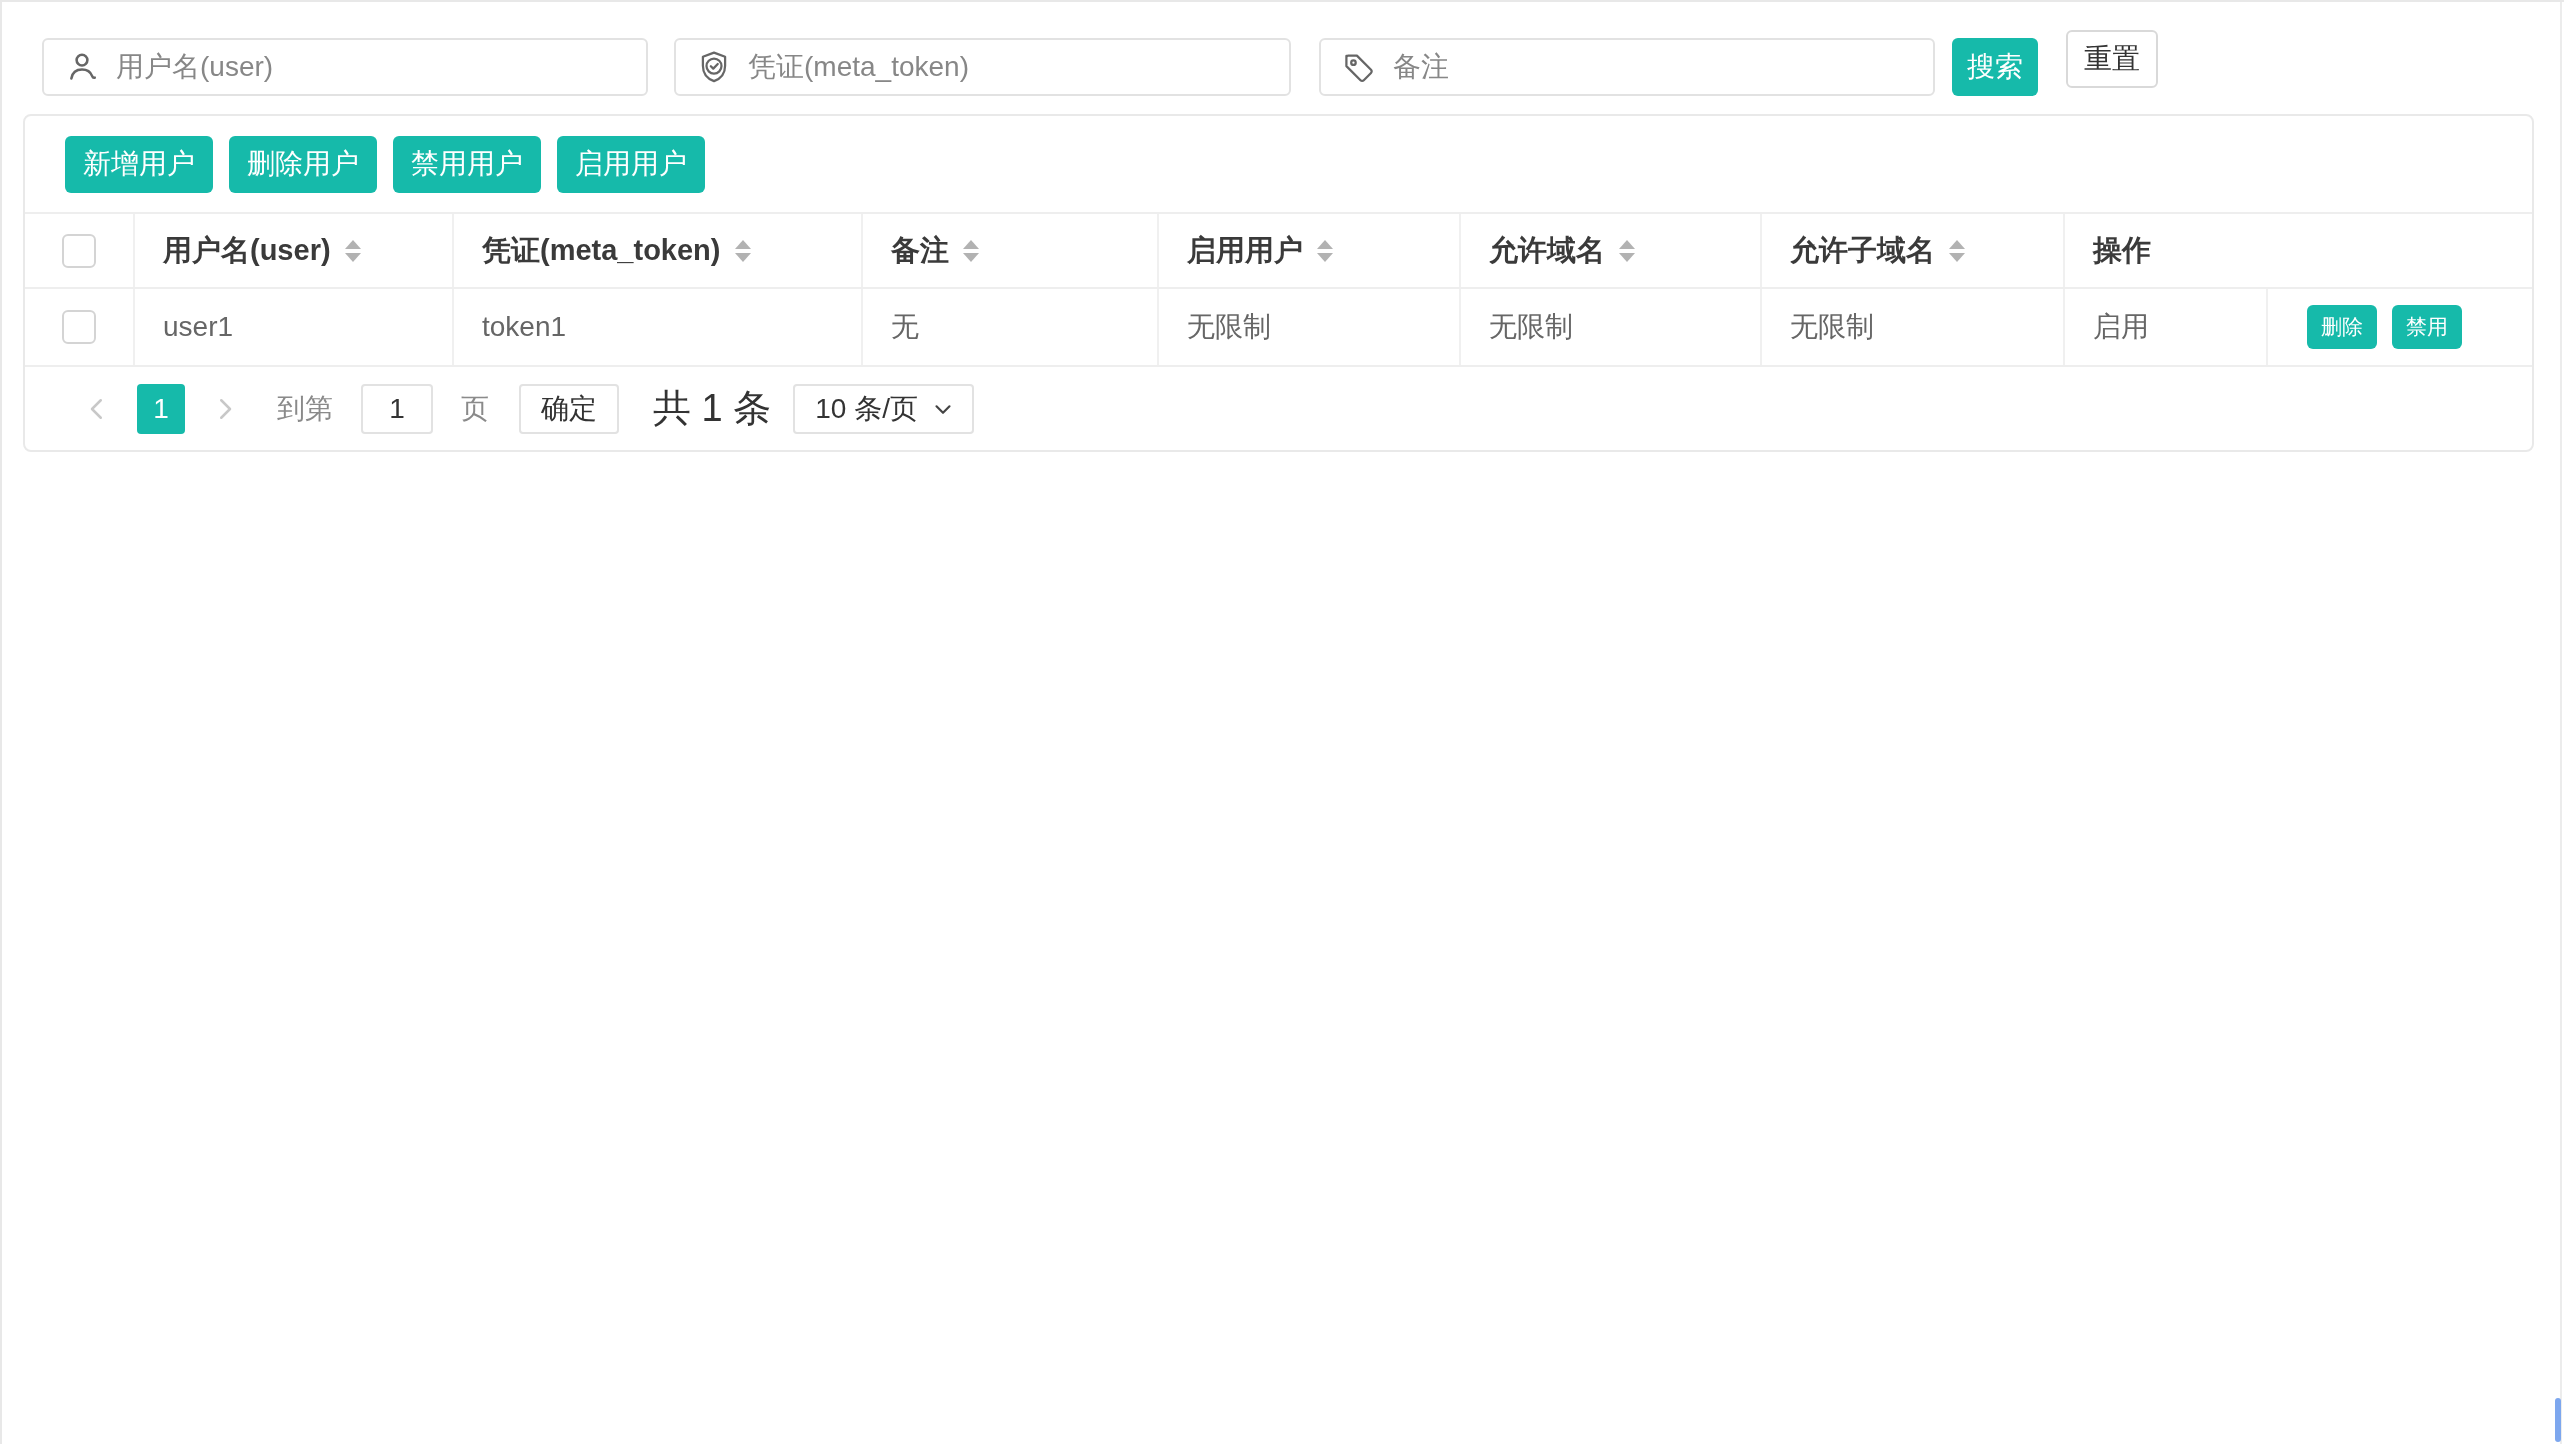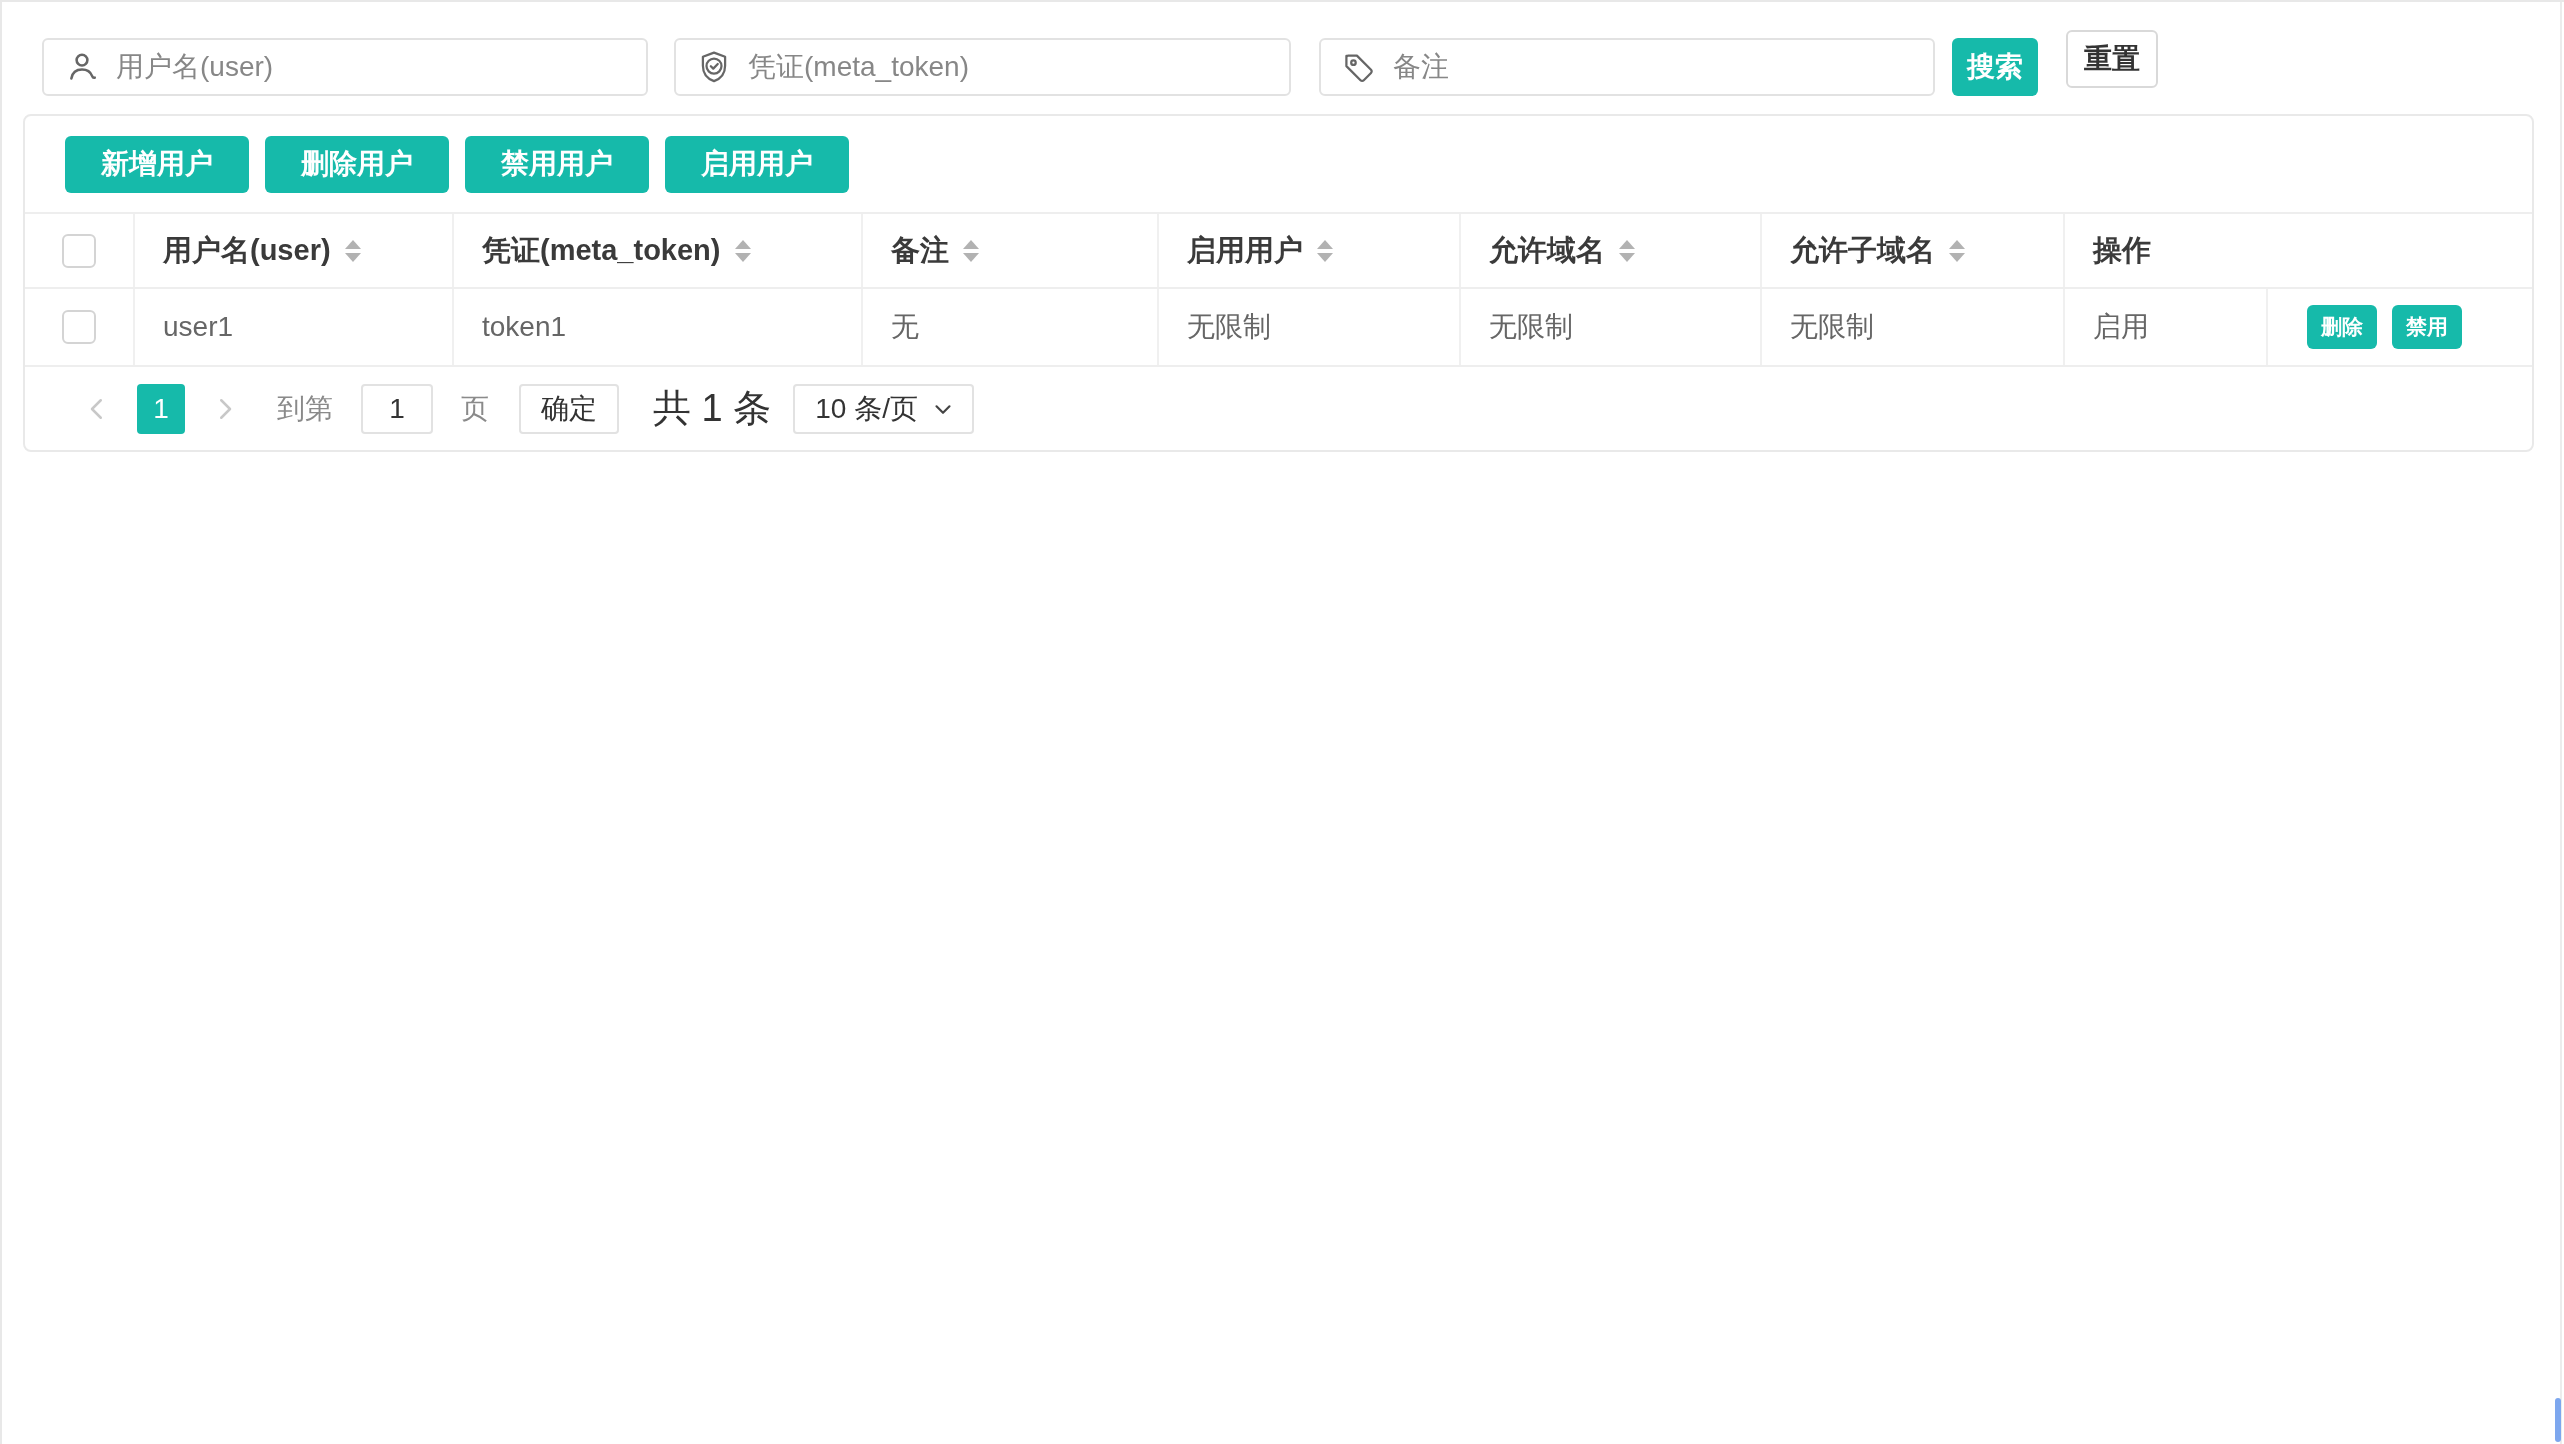--- a/index.html
+++ b/index.html
@@ -21,35 +21,35 @@
   }
   .search-input svg { flex:0 0 auto; }
   .search-input input {
     border:none; outline:none; flex:1 1 auto; font-size:28px; color:#333;
     font-family:inherit; background:transparent; min-width:0;
   }
   .search-input input::placeholder { color:#878787; opacity:1; }
   .btn {
     display:inline-flex; align-items:center; justify-content:center;
     font-size:28px; border-radius:6px; cursor:pointer; border:none;
-    font-family:inherit; white-space:nowrap;font-weight:bold;
+    font-family:inherit; white-space:nowrap;
   }
   .btn-primary { background:#16baaa; color:#fff; }
   .btn-plain { background:#fff; color:#333; border:2px solid #d9d9d9; }
   #btn-search { position:absolute; left:1950px; top:36px; width:86px; height:58px; }
   #btn-reset  { position:absolute; left:2064px; top:28px; width:92px; height:58px; }
 
   
   .card {
     position:absolute; left:21px; top:112px; width:2511px; height:338px;
     background:#fff; border:2px solid #e9e9e9; border-radius:8px;
     display:flex; flex-direction:column; overflow:hidden;
   }
   .toolbar { height:96px; display:flex; align-items:center; gap:16px; padding-left:40px; }
-  .toolbar .btn { height:57px; padding:0 36px; min-width:146px; }
+  .toolbar .btn { height:57px; padding:0 18px; min-width:146px; }
 
   
   .tr {
     display:grid;
     grid-template-columns:110px 319px 409px 296px 302px 301px 303px 203px auto;
   }
   .thead { border-top:2px solid #eeeeee; border-bottom:2px solid #eeeeee; height:77px; }
   .tbody-row { border-bottom:2px solid #eeeeee; height:78px; }
   .td, .th {
     display:flex; align-items:center; padding:0 28px;

